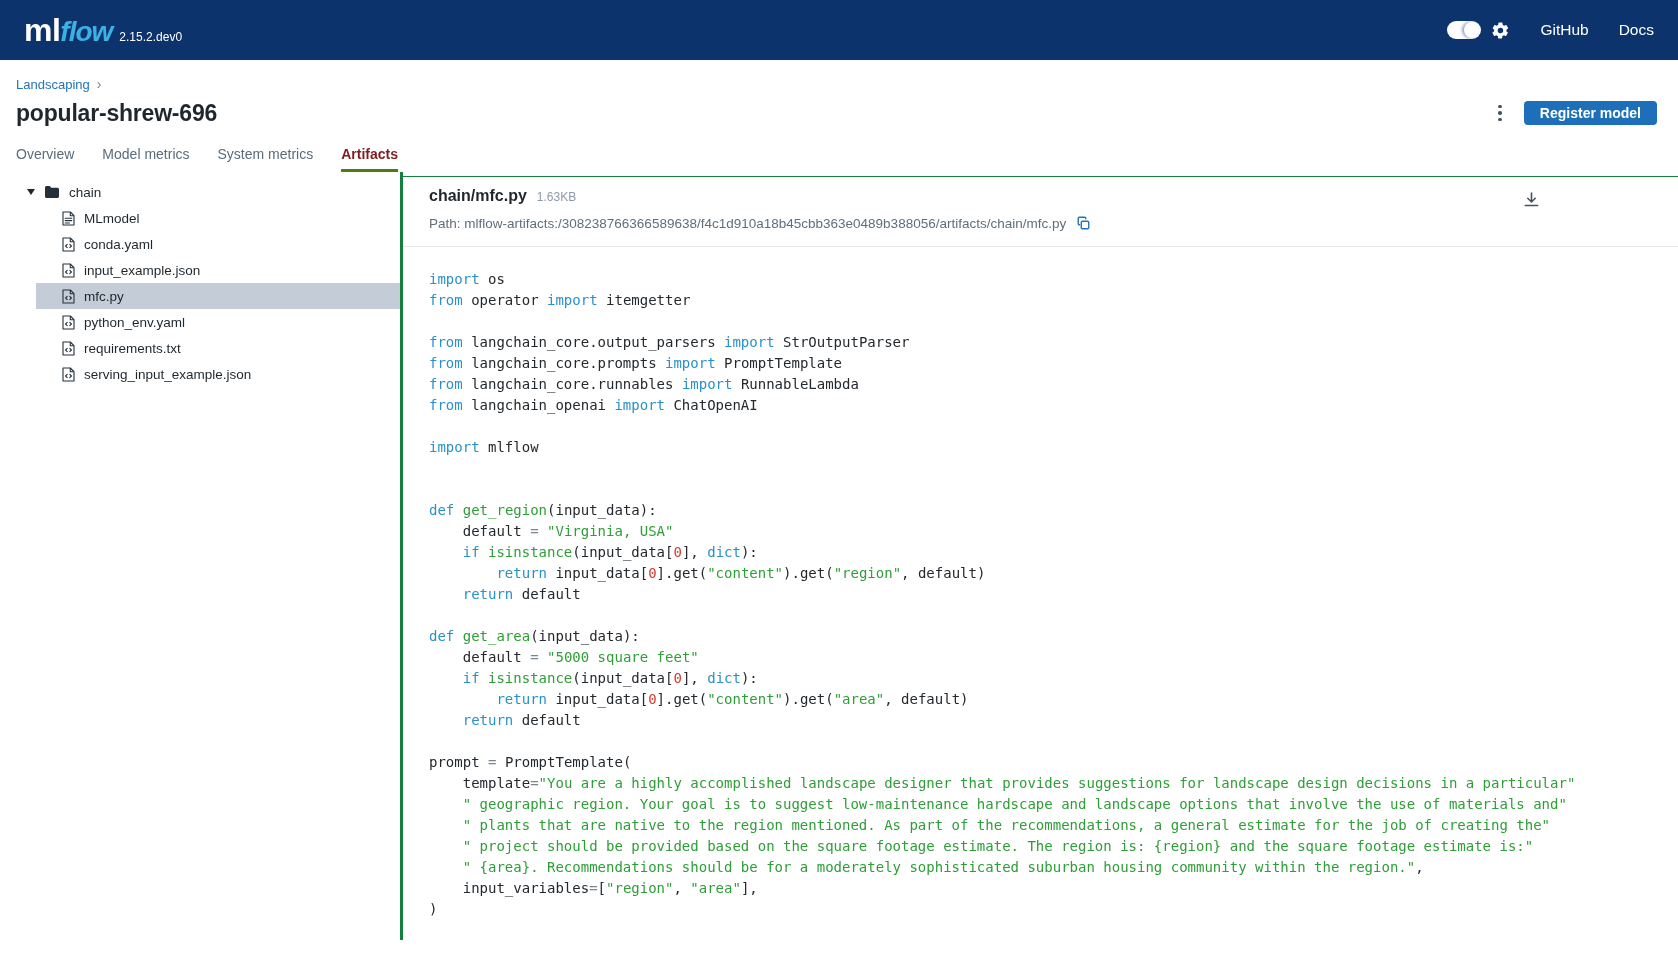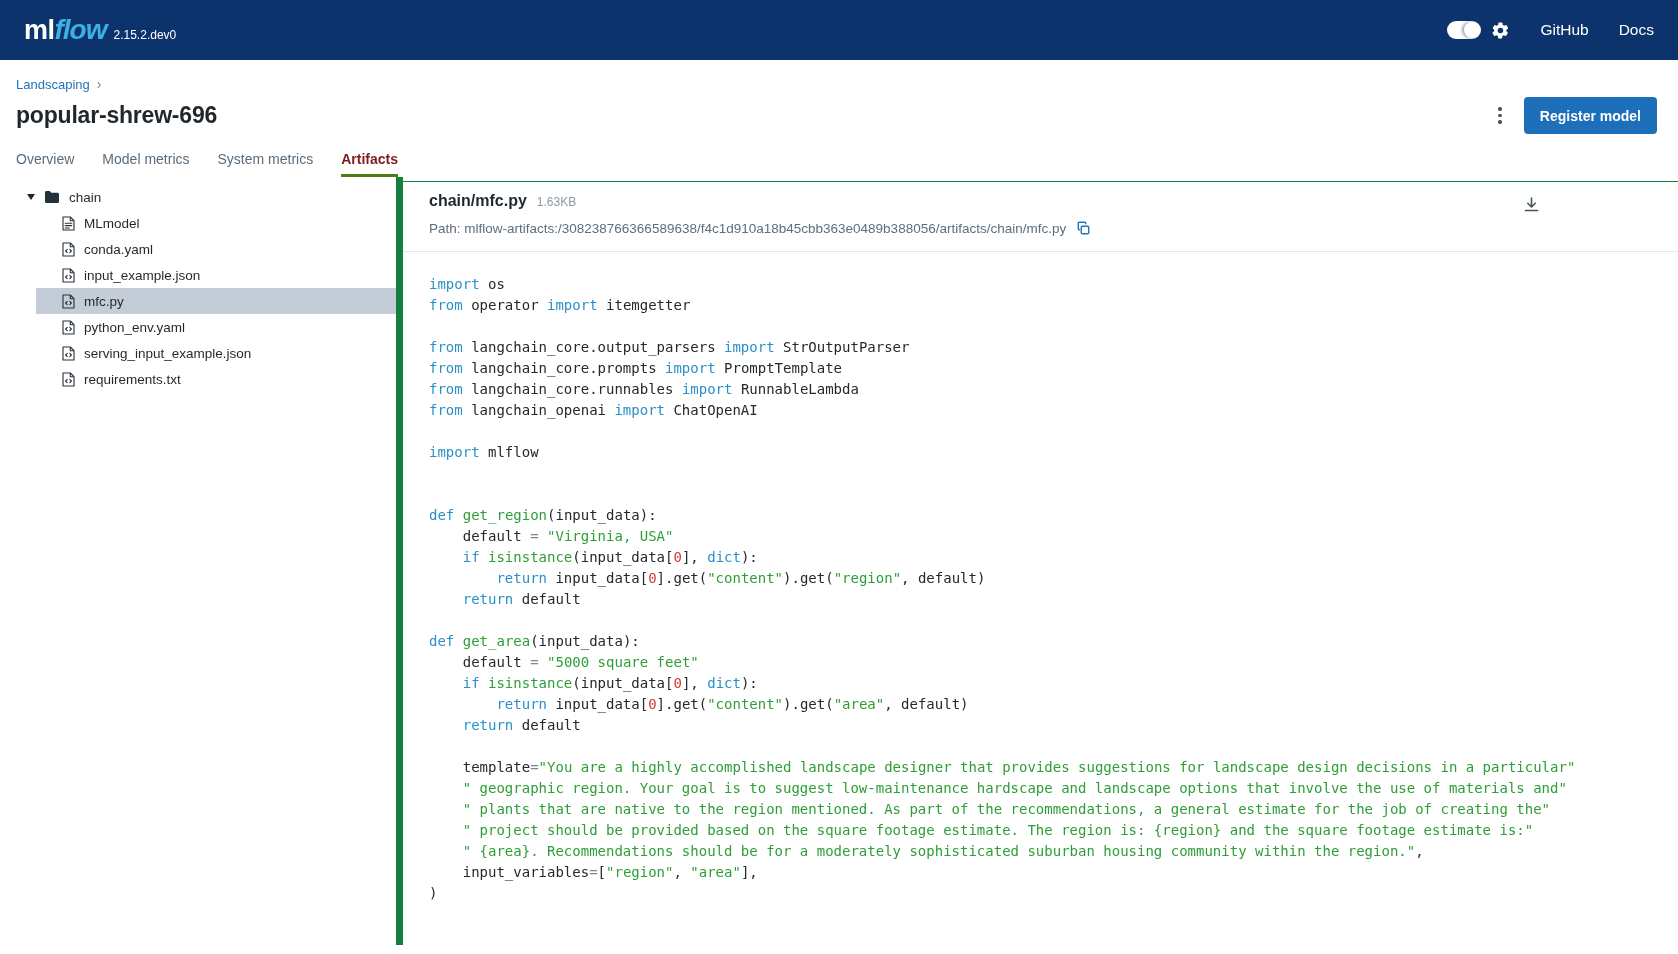--- a/index.html
+++ b/index.html
@@ -2,21 +2,21 @@
 <html><head>
 <meta charset="utf-8">
 <style>
   * { margin:0; padding:0; box-sizing:border-box; }
   html,body { width:1678px; height:954px; overflow:hidden; background:#fff;
               font-family:"Liberation Sans", sans-serif; }
 
   
   .navbar { height:60px; background:#0d336d; display:flex; align-items:stretch; padding:0 24px; }
   .logo { display:flex; align-items:baseline; align-self:center; }
-  .logo-ml { color:#fff; font-size:27px; font-weight:700; letter-spacing:-0.5px; }
+  .logo-ml { color:#fff; font-size:32px; font-weight:700; letter-spacing:-0.5px; }
   .logo-flow { color:#3db1e4; font-size:28px; font-weight:700; font-style:italic; letter-spacing:-1px; }
   .logo-version { color:#fff; font-size:12px; margin-left:7px; }
   .nav-items { display:flex; margin-left:36px; }
   .nav-item { position:relative; color:#fff; font-size:15px; display:flex; align-items:center;
               padding:0 13px; cursor:pointer; }
   .nav-item.active::after { content:""; position:absolute; left:0; right:0; bottom:0; height:4px; background:#43c8e8; }
   .nav-right { margin-left:auto; display:flex; align-items:center; }
   .toggle { width:34px; height:18px; background:#fff; border-radius:9px; position:relative; cursor:pointer; }
   .toggle .knob { position:absolute; right:1px; top:1px; width:16px; height:16px; border-radius:50%;
                   background:#fff; box-shadow:-2px 0 3px rgba(13,51,109,.45); }
@@ -28,30 +28,30 @@
   .breadcrumb { font-size:13px; display:flex; align-items:center; }
   .breadcrumb-link { color:#2374bb; cursor:pointer; }
   .breadcrumb-chev { color:#75828e; margin-left:7px; font-size:14px; }
   .title-row { display:flex; align-items:center; margin-top:5px; }
   .page-title { font-size:23px; font-weight:700; color:#1f272d; letter-spacing:-0.2px; }
   .title-actions { margin-left:auto; display:flex; align-items:center; }
   .kebab { display:flex; flex-direction:column; align-items:center; justify-content:center;
            width:24px; height:32px; cursor:pointer; margin-right:12px; }
   .kebab i { width:3.5px; height:3.5px; border-radius:50%; background:#44545f; margin:1.6px 0; }
   .register-btn { background:#1e6fba; color:#fff; font-size:14px; font-weight:600; border:none;
-                  border-radius:4px; height:37px; padding:0 16px; cursor:pointer; font-family:inherit; }
+                  border-radius:4px; height:24px; padding:0 16px; cursor:pointer; font-family:inherit; }
 
   
   .tabs { display:flex; padding:0 16px; margin-top:17px; }
   .tab { font-size:14px; color:#5a6c7b; padding:0 0 10px 0; margin-right:28px; cursor:pointer; }
   .tab.active { color:#7f1d1d; font-weight:700; border-bottom:3px solid #4d7c0f; padding-bottom:0; }
 
   
   .content { display:flex; height:768px; }
-  .sidebar { width:403px; flex:0 0 403px; border-right:7px solid #15803d; padding-top:7px;text-align:center; }
+  .sidebar { width:403px; flex:0 0 403px; border-right:3px solid #15803d; padding-top:7px;text-align:center; }
   .tree-root { display:flex; align-items:center; height:26px; padding-left:27px; cursor:pointer; }
   .caret { width:0; height:0; border-left:4.5px solid transparent; border-right:4.5px solid transparent;
            border-top:6px solid #1f272d; margin-right:9px; }
   .tree-root .ficon { margin-right:9px; display:flex; }
   .tree-label { font-size:13.5px; color:#1f272d; }
   .tree-file { display:flex; align-items:center; height:26px; margin-left:36px; padding-left:26px; cursor:pointer; }
   .tree-file.selected { background:#c4cdd7; }
   .tree-file .ficon { margin-right:9px; display:flex; }
 
   .main { flex:1; margin-top:4px; border-top:1px solid #15803d; position:relative; overflow:hidden; }
@@ -186,31 +186,31 @@
           <span class="tree-label">python_env.yaml</span>
         </div>
         <div class="tree-file">
           <span class="ficon">
             <svg width="13" height="15" viewBox="0 0 13 15" fill="none" stroke="#25313a" stroke-width="1.1" stroke-linejoin="round">
               <path d="M1 1h7.3L12 4.7V14H1z"></path>
               <path d="M8.3 1v3.7H12"></path>
               <path d="M5.2 7.4 3.6 9l1.6 1.6M7.8 7.4 9.4 9 7.8 10.6" stroke-linecap="round"></path>
             </svg>
           </span>
+          <span class="tree-label">requirements.txt</span>
+        </div>
+        <div class="tree-file">
+          <span class="ficon">
+            <svg width="13" height="15" viewBox="0 0 13 15" fill="none" stroke="#25313a" stroke-width="1.1" stroke-linejoin="round">
+              <path d="M1 1h7.3L12 4.7V14H1z"></path>
+              <path d="M8.3 1v3.7H12"></path>
+              <path d="M5.2 7.4 3.6 9l1.6 1.6M7.8 7.4 9.4 9 7.8 10.6" stroke-linecap="round"></path>
+            </svg>
+          </span>
           <span class="tree-label">serving_input_example.json</span>
-        </div>
-        <div class="tree-file">
-          <span class="ficon">
-            <svg width="13" height="15" viewBox="0 0 13 15" fill="none" stroke="#25313a" stroke-width="1.1" stroke-linejoin="round">
-              <path d="M1 1h7.3L12 4.7V14H1z"></path>
-              <path d="M8.3 1v3.7H12"></path>
-              <path d="M5.2 7.4 3.6 9l1.6 1.6M7.8 7.4 9.4 9 7.8 10.6" stroke-linecap="round"></path>
-            </svg>
-          </span>
-          <span class="tree-label">requirements.txt</span>
         </div>
       </div>
   </div>
 
   <div class="main">
     <div class="viewer-header">
       <span class="file-title">chain/mfc.py</span>
       <span class="file-size">1.63KB</span>
     </div>
     <div class="download-btn">
@@ -246,20 +246,21 @@
           <div class="code-line"><span class="tk-p">    </span><span class="tk-k">if</span><span class="tk-p"> </span><span class="tk-f">isinstance</span><span class="tk-p">(input_data[</span><span class="tk-n">0</span><span class="tk-p">], </span><span class="tk-k">dict</span><span class="tk-p">):</span></div>
           <div class="code-line"><span class="tk-p">        </span><span class="tk-k">return</span><span class="tk-p"> input_data[</span><span class="tk-n">0</span><span class="tk-p">].get(</span><span class="tk-s">"content"</span><span class="tk-p">).get(</span><span class="tk-s">"region"</span><span class="tk-p">, default)</span></div>
           <div class="code-line"><span class="tk-p">    </span><span class="tk-k">return</span><span class="tk-p"> default</span></div>
           <div class="code-line">&nbsp;</div>
           <div class="code-line"><span class="tk-k">def</span><span class="tk-p"> </span><span class="tk-f">get_area</span><span class="tk-p">(input_data):</span></div>
           <div class="code-line"><span class="tk-p">    default </span><span class="tk-o">=</span><span class="tk-p"> </span><span class="tk-s">"5000 square feet"</span></div>
           <div class="code-line"><span class="tk-p">    </span><span class="tk-k">if</span><span class="tk-p"> </span><span class="tk-f">isinstance</span><span class="tk-p">(input_data[</span><span class="tk-n">0</span><span class="tk-p">], </span><span class="tk-k">dict</span><span class="tk-p">):</span></div>
           <div class="code-line"><span class="tk-p">        </span><span class="tk-k">return</span><span class="tk-p"> input_data[</span><span class="tk-n">0</span><span class="tk-p">].get(</span><span class="tk-s">"content"</span><span class="tk-p">).get(</span><span class="tk-s">"area"</span><span class="tk-p">, default)</span></div>
           <div class="code-line"><span class="tk-p">    </span><span class="tk-k">return</span><span class="tk-p"> default</span></div>
           <div class="code-line">&nbsp;</div>
+          <div class="code-line"><span class="tk-p">prompt </span><span class="tk-o">=</span><span class="tk-p"> PromptTemplate(</span></div>
           <div class="code-line"><span class="tk-p">    template</span><span class="tk-o">=</span><span class="tk-s">"You are a highly accomplished landscape designer that provides suggestions for landscape design decisions in a particular"</span></div>
           <div class="code-line"><span class="tk-p">    </span><span class="tk-s">" geographic region. Your goal is to suggest low-maintenance hardscape and landscape options that involve the use of materials and"</span></div>
           <div class="code-line"><span class="tk-p">    </span><span class="tk-s">" plants that are native to the region mentioned. As part of the recommendations, a general estimate for the job of creating the"</span></div>
           <div class="code-line"><span class="tk-p">    </span><span class="tk-s">" project should be provided based on the square footage estimate. The region is: {region} and the square footage estimate is:"</span></div>
           <div class="code-line"><span class="tk-p">    </span><span class="tk-s">" {area}. Recommendations should be for a moderately sophisticated suburban housing community within the region."</span><span class="tk-p">,</span></div>
           <div class="code-line"><span class="tk-p">    input_variables</span><span class="tk-o">=</span><span class="tk-p">[</span><span class="tk-s">"region"</span><span class="tk-p">, </span><span class="tk-s">"area"</span><span class="tk-p">],</span></div>
           <div class="code-line"><span class="tk-p">)</span></div>
         </div>
     </div>
   </div>

